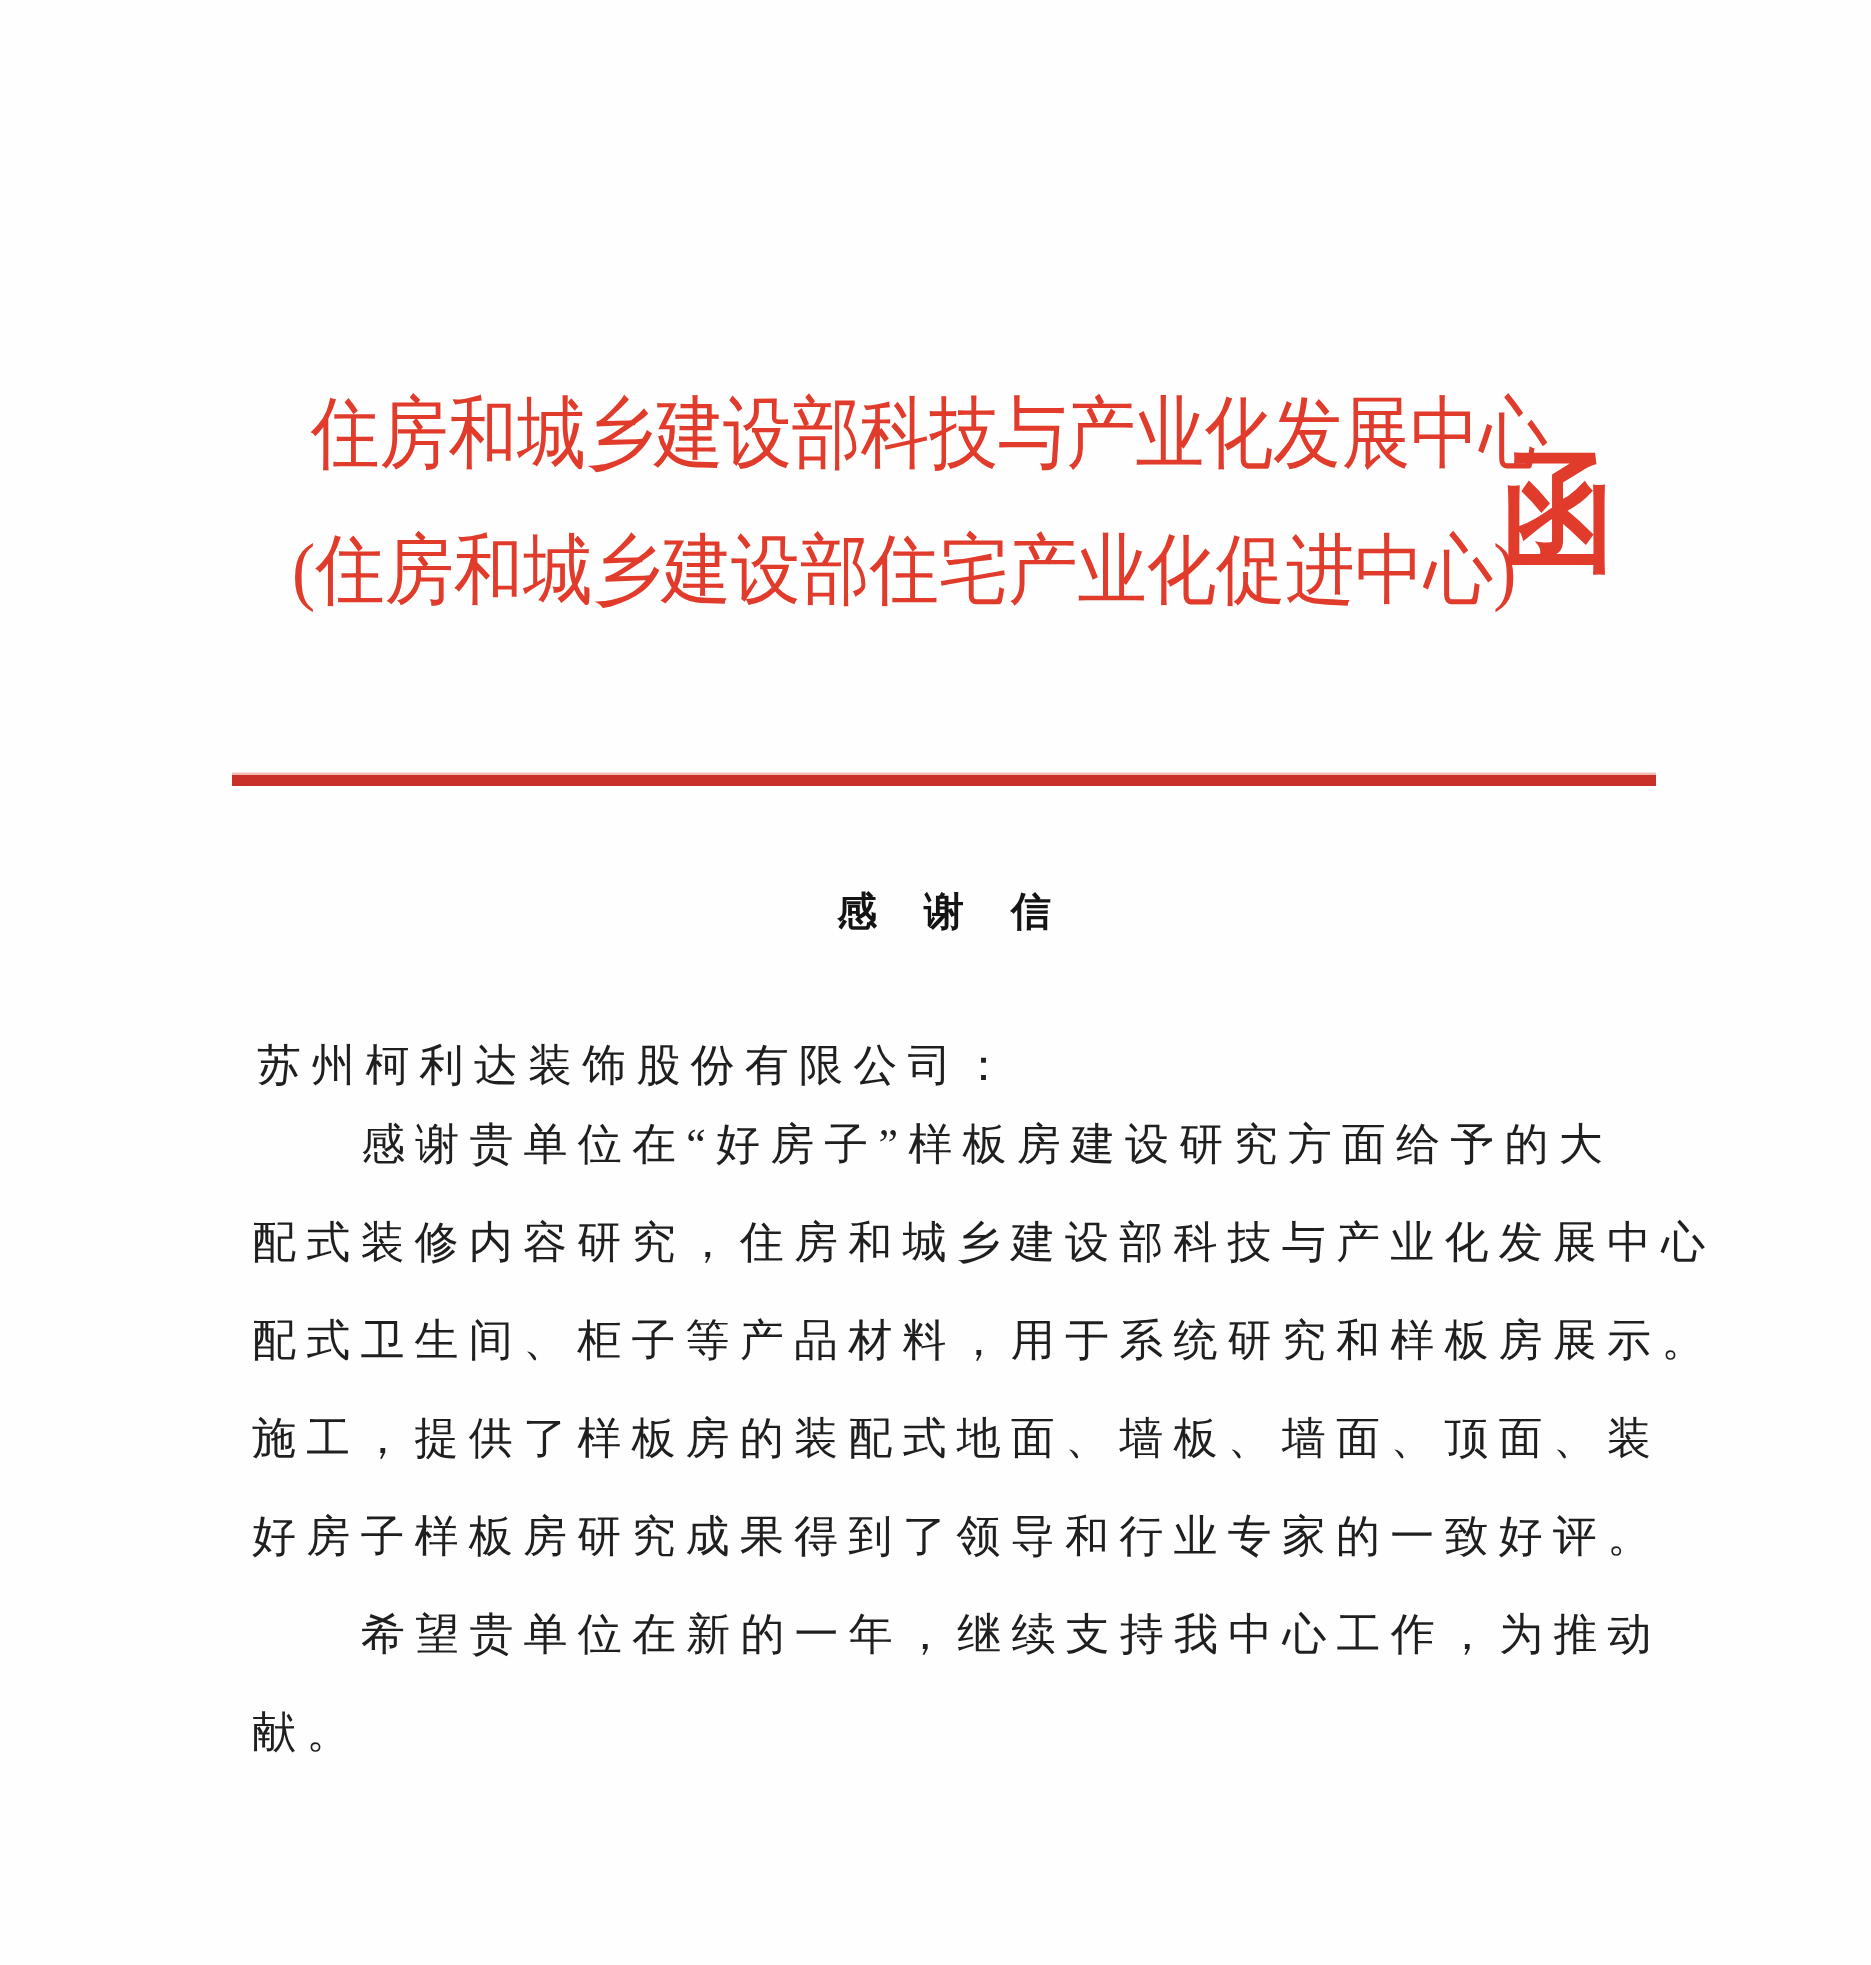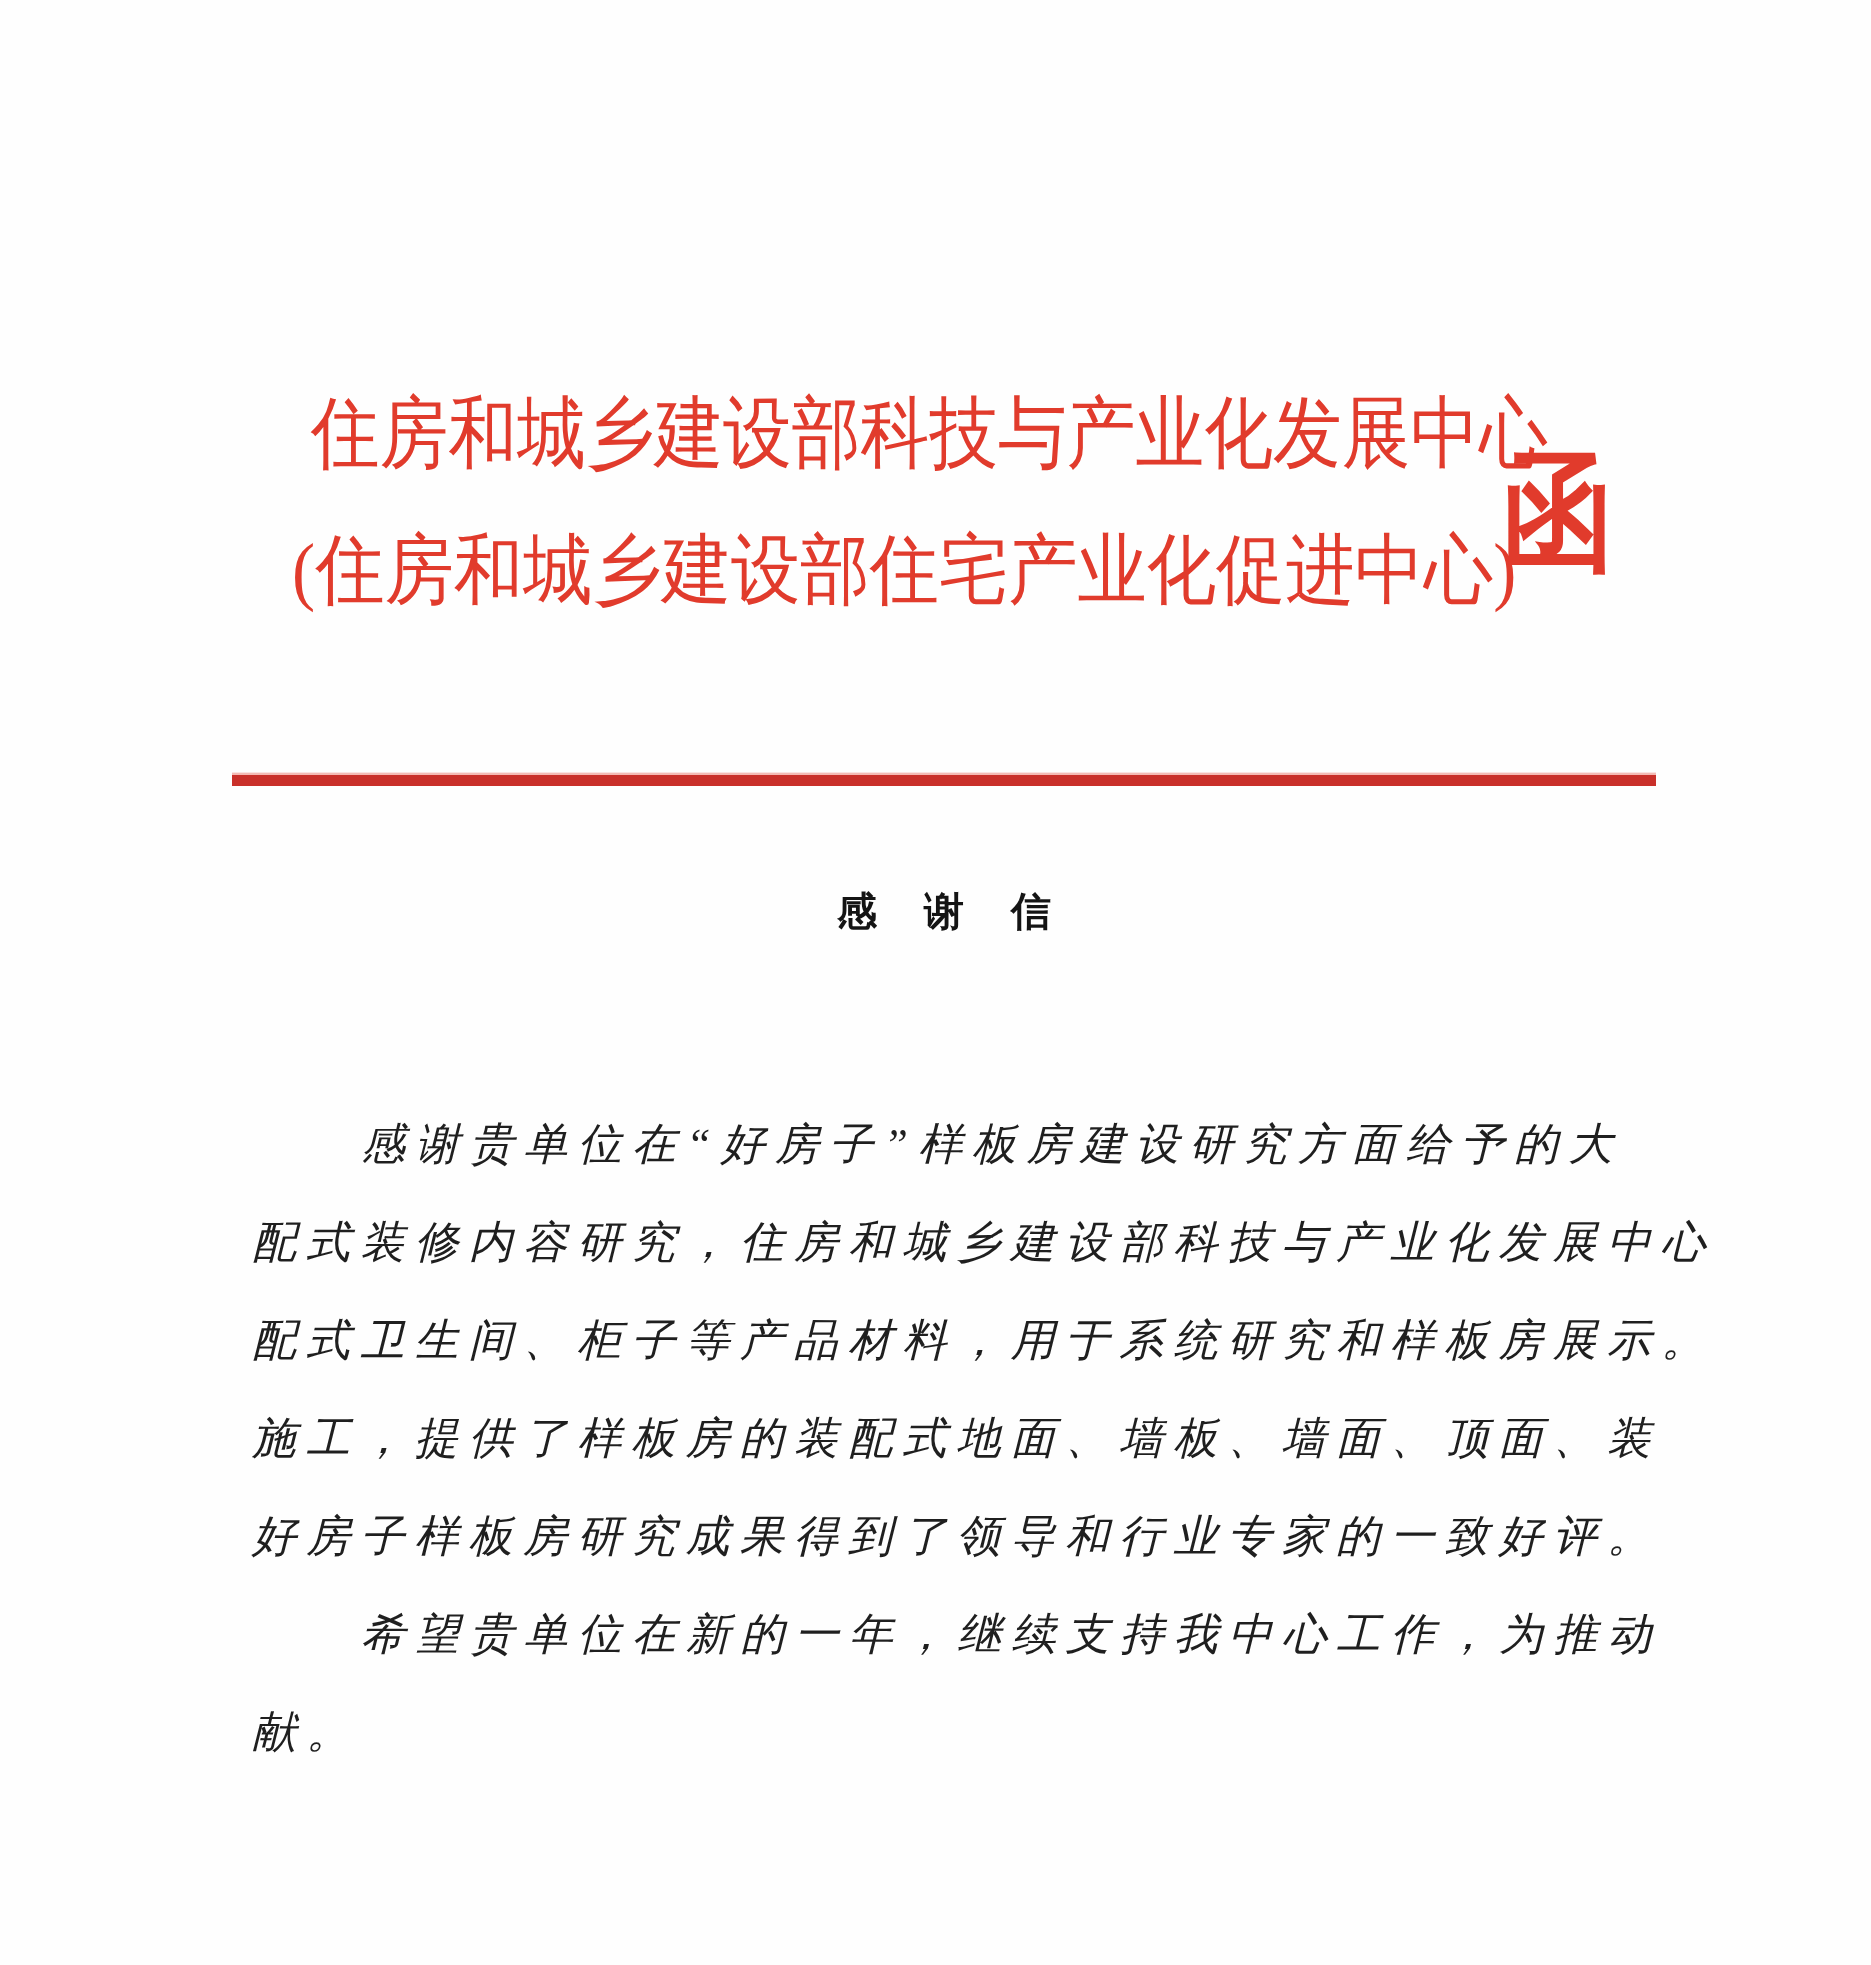--- a/index.html
+++ b/index.html
@@ -42,36 +42,37 @@
   .salutation{
     position:absolute;left:257px;top:1017px;
     font-size:44px;line-height:98px;letter-spacing:10.2px;
     color:var(--ink);white-space:nowrap;
   }
   .body-lines{
     position:absolute;left:252px;top:1096px;width:1399px;
     font-size:44px;line-height:98px;letter-spacing:10.2px;
     color:var(--ink);
   }
-  .body-lines .line{white-space:nowrap;font-style:italic;}
+  .body-lines .line{white-space:nowrap;}
   .body-lines .indent{padding-left:109px;}
 </style>
 </head>
 <body>
 
 <div class="page" style="--red-head: #e13b2c; --rule-red: #c9302a; --ink: #1f1f1f; --seal-red: #d5382c;">
 
   <div class="letterhead">
     <div class="lh-line1">住房和城乡建设部科技与产业化发展中心</div>
     <div class="lh-line2">(住房和城乡建设部住宅产业化促进中心)</div>
   </div>
   <div class="doc-type">函</div>
   <div class="rule"></div>
 
   <div class="letter-title">感谢信</div>
+  <div class="salutation">苏州柯利达装饰股份有限公司：</div>
 
   <div class="body-lines">
     <div class="line indent">感谢贵单位在“好房子”样板房建设研究方面给予的大</div>
     <div class="line">配式装修内容研究，住房和城乡建设部科技与产业化发展中心</div>
     <div class="line">配式卫生间、柜子等产品材料，用于系统研究和样板房展示。</div>
     <div class="line">施工，提供了样板房的装配式地面、墙板、墙面、顶面、装</div>
     <div class="line">好房子样板房研究成果得到了领导和行业专家的一致好评。</div>
     <div class="line indent">希望贵单位在新的一年，继续支持我中心工作，为推动</div>
     <div class="line">献。</div>
 

